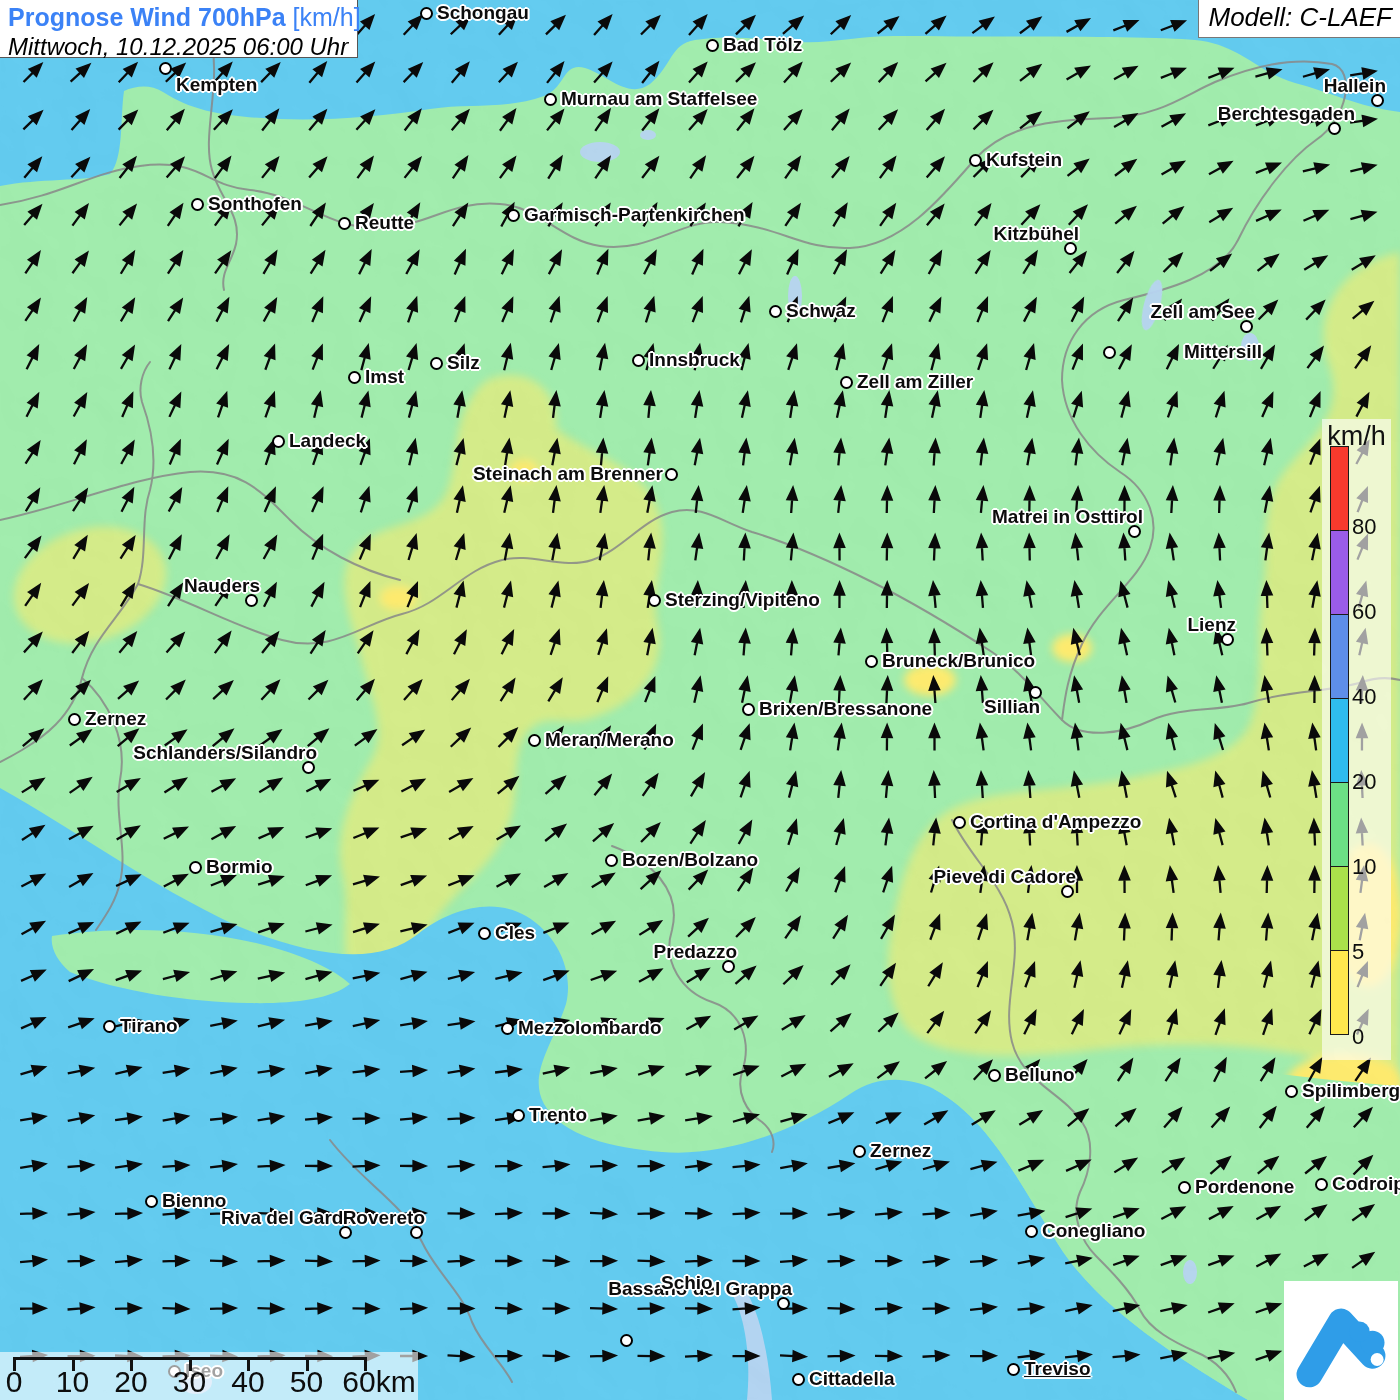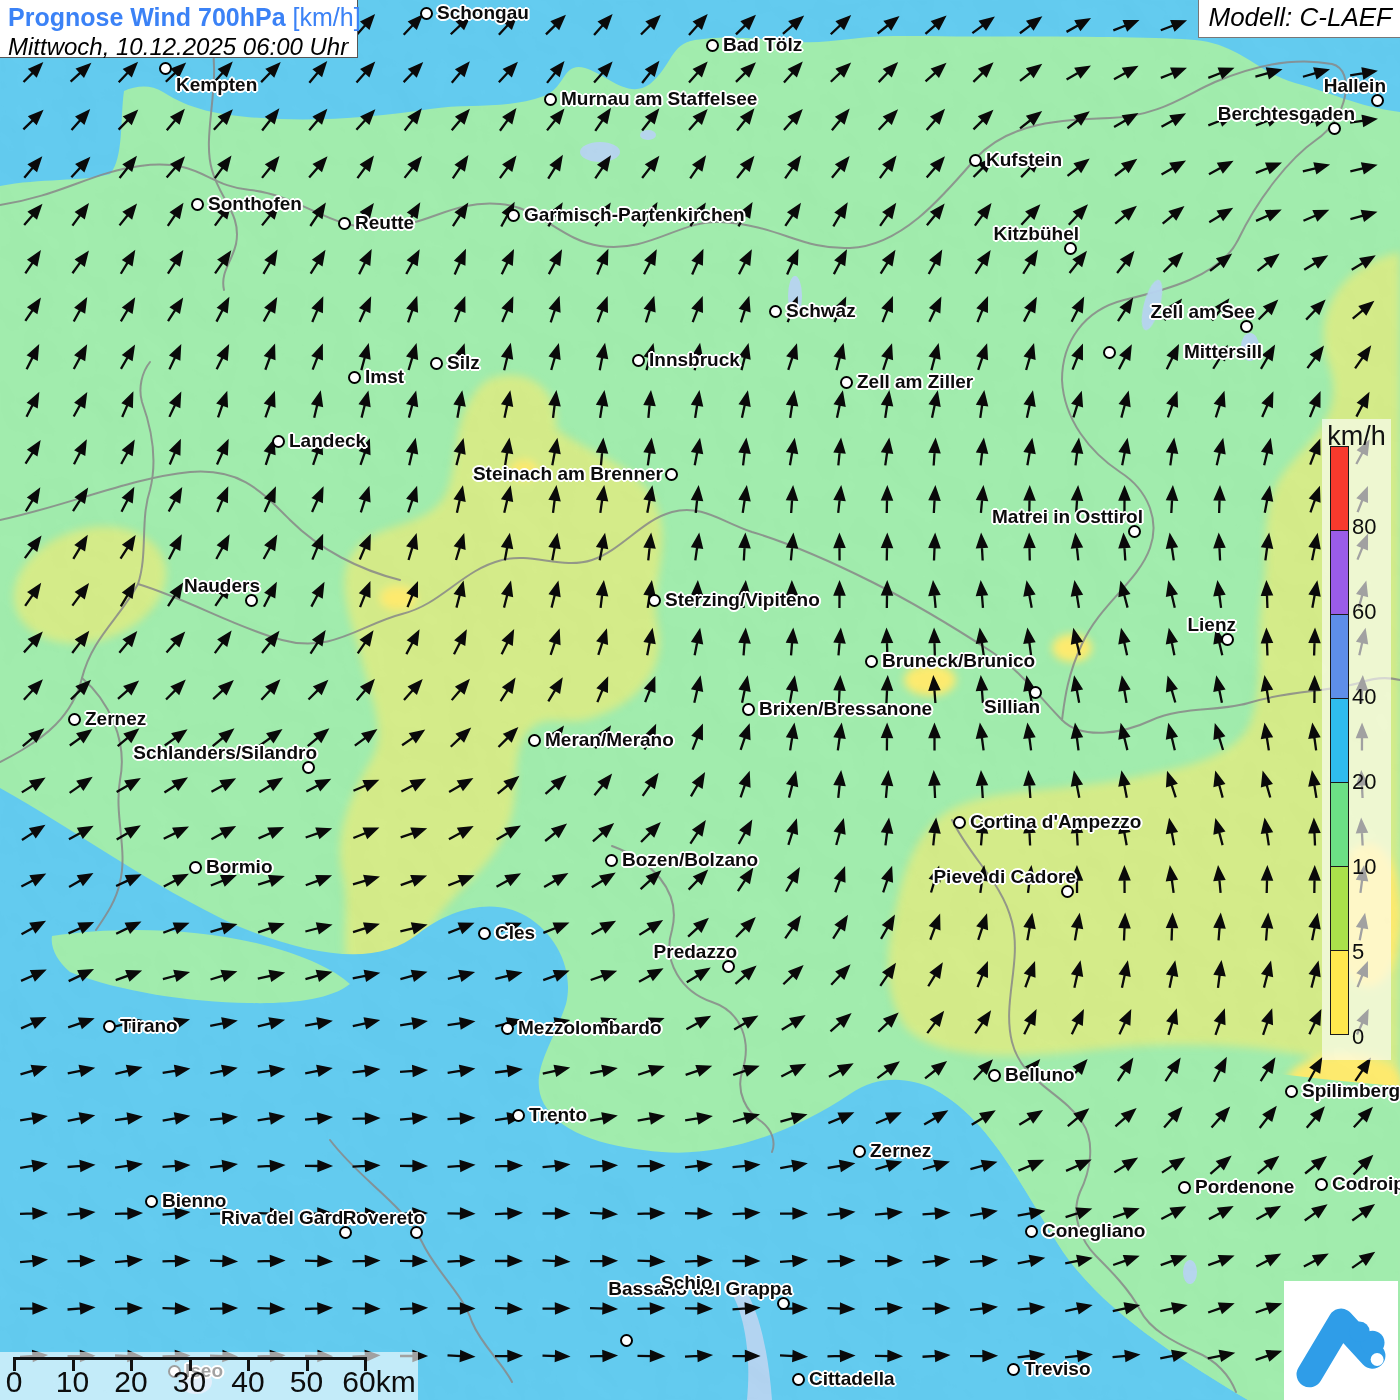--- a/index.html
+++ b/index.html
@@ -1061,21 +1061,21 @@
       <div class="city-label" style="left: 1042px; top: 1220px;">Conegliano</div>
       <div class="city-dot" style="left: 339px; top: 1226px;"></div>
       <div class="city-label" style="right: 1046px; top: 1207px;">Riva del Garda</div>
       <div class="city-dot" style="left: 410px; top: 1226px;"></div>
       <div class="city-label" style="right: 975px; top: 1207px;">Rovereto</div>
       <div class="city-dot" style="left: 777px; top: 1297px;"></div>
       <div class="city-label" style="right: 608px; top: 1278px;">Bassano del Grappa</div>
       <div class="city-dot" style="left: 620px; top: 1334px;"></div>
       <div class="city-label" style="left: 637px; top: 1272px; margin-left: 24px;">Schio</div>
       <div class="city-dot" style="left: 1007px; top: 1363px;"></div>
-      <div class="city-label" style="left: 1024px; top: 1358px;">Treviso</div>
+      <div class="city-label" style="left: 1024px; top: 1358px; text-decoration: underline;">Treviso</div>
       <div class="city-dot" style="left: 792px; top: 1373px;"></div>
       <div class="city-label" style="left: 809px; top: 1368px;">Cittadella</div>
       <div class="city-dot" style="left: 168px; top: 1365px;"></div>
       <div class="city-label" style="left: 185px; top: 1360px;">Iseo</div>
     </div>
 
   <div id="legend-panel" class="panel"></div>
   <div id="legend-kmh">km/h</div>
   <div id="legend-bar">
       <div class="legend-block" style="background: rgb(248, 58, 45);"></div>

